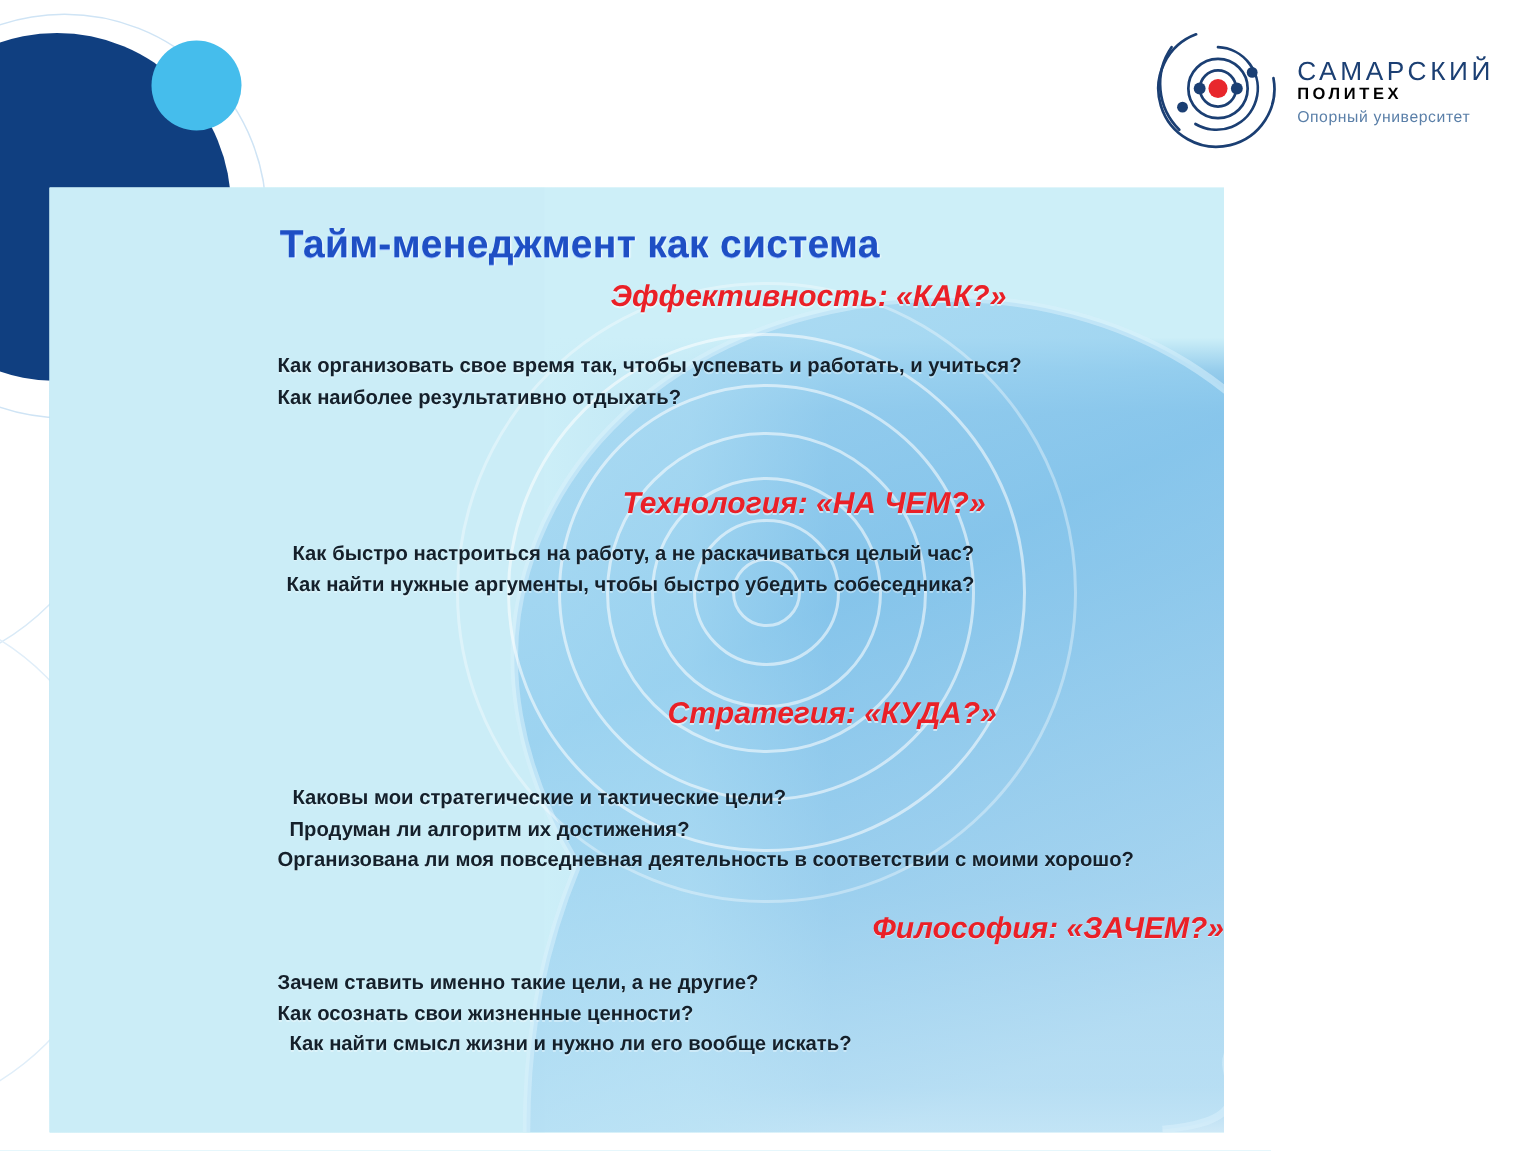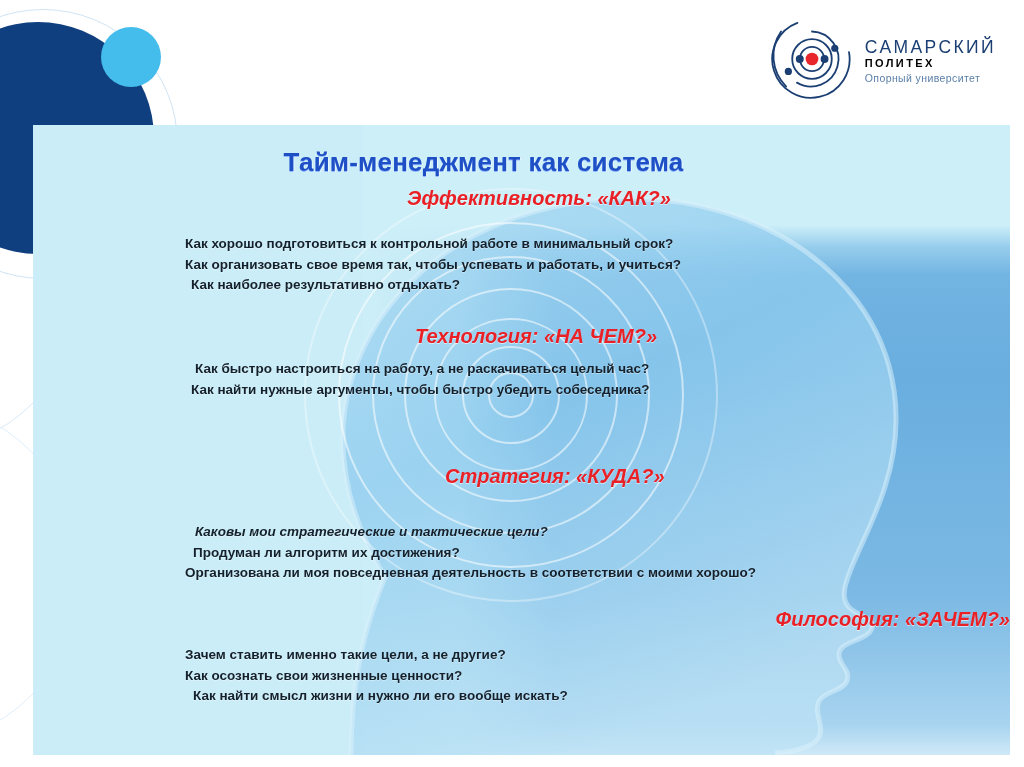--- a/index.html
+++ b/index.html
@@ -50,21 +50,21 @@
     font-size:11px;font-weight:bold;color:#000000;
     letter-spacing:2.4px;display:block;margin-top:1px;
   }
   #logo .wm-l3{
     font-size:10.5px;color:#5a7fa8;letter-spacing:.4px;
     display:block;margin-top:4px;
   }
 
   
   #slide{
-    position:absolute;left:33px;top:125px;width:977px;height:630px;
+    position:absolute;left:33px;top:125px;width:783px;height:630px;
     overflow:hidden;
     background:#cdeff8;
   }
   
   #slide-bg{
     position:absolute;inset:0;
     background:
       linear-gradient(to bottom,
         #cdeff8 0px,
         #cdeff8 100px,
@@ -125,21 +125,21 @@
 
   #sec-1{top:200px;}
   #sec-1 .section-head{margin-left:382px;}
   #sec-1 .lines{margin-top:11px;margin-left:152px;}
   #sec-1 .lines .q-line:nth-child(1){padding-left:10px;}
   #sec-1 .lines .q-line:nth-child(2){padding-left:6px;}
 
   #sec-2{top:340px;}
   #sec-2 .section-head{margin-left:412px;}
   #sec-2 .lines{margin-top:34px;margin-left:152px;}
-  #sec-2 .lines .q-line:nth-child(1){padding-left:10px;font-style:italic;}
+  #sec-2 .lines .q-line:nth-child(1){padding-left:10px;}
   #sec-2 .lines .q-line:nth-child(2){padding-left:8px;}
 
   #sec-3{top:483px;}
   #sec-3 .section-head{margin-left:405px;text-align:right;}
   #sec-3 .lines{margin-top:14px;margin-left:152px;}
   #sec-3 .lines .q-line:nth-child(3){padding-left:8px;}
 </style>
 </head>
 <body>
 
@@ -238,21 +238,20 @@
 
   <div id="slide-content">
 
     <div class="slide-title">
       <span>Тайм-менеджмент как система</span>
     </div>
 
     <div class="section" id="sec-0">
       <div class="section-head">Эффективность:  «КАК?»</div>
       <div class="lines">
-        <div class="q-line">Как хорошо подготовиться к контрольной работе в минимальный срок?</div>
         <div class="q-line">Как организовать свое время так, чтобы успевать и работать, и учиться?</div>
         <div class="q-line">Как наиболее результативно отдыхать?</div>
       </div>
     </div>
 
     <div class="section" id="sec-1">
       <div class="section-head">Технология: «НА ЧЕМ?»</div>
       <div class="lines">
         <div class="q-line">Как быстро настроиться на работу, а не раскачиваться целый час?</div>
         <div class="q-line">Как найти нужные аргументы, чтобы быстро убедить собеседника?</div>

